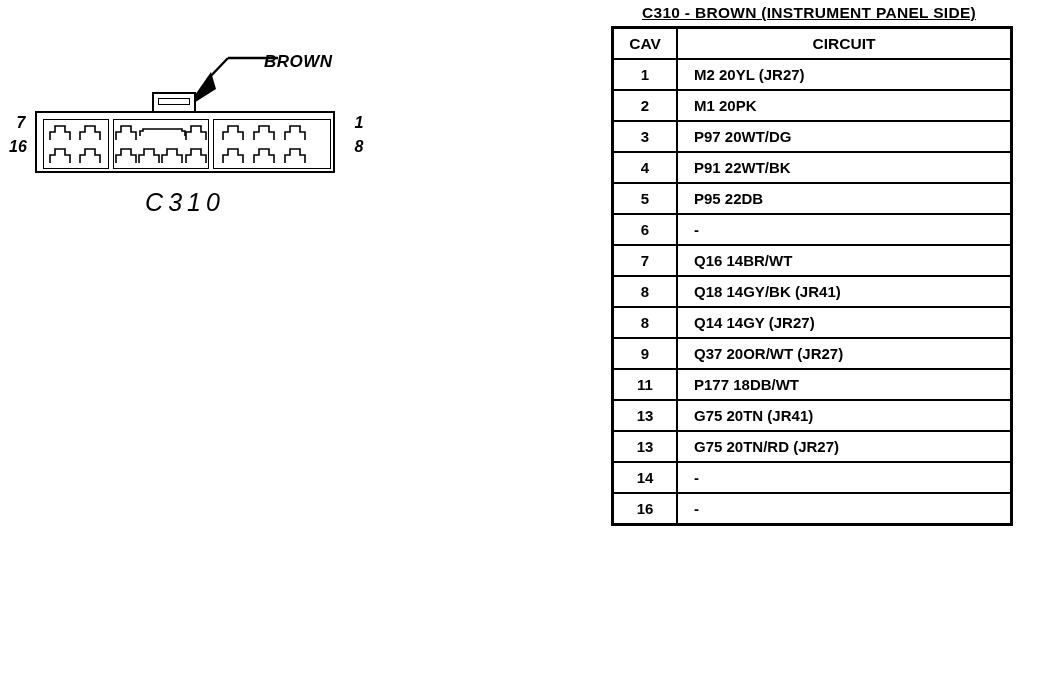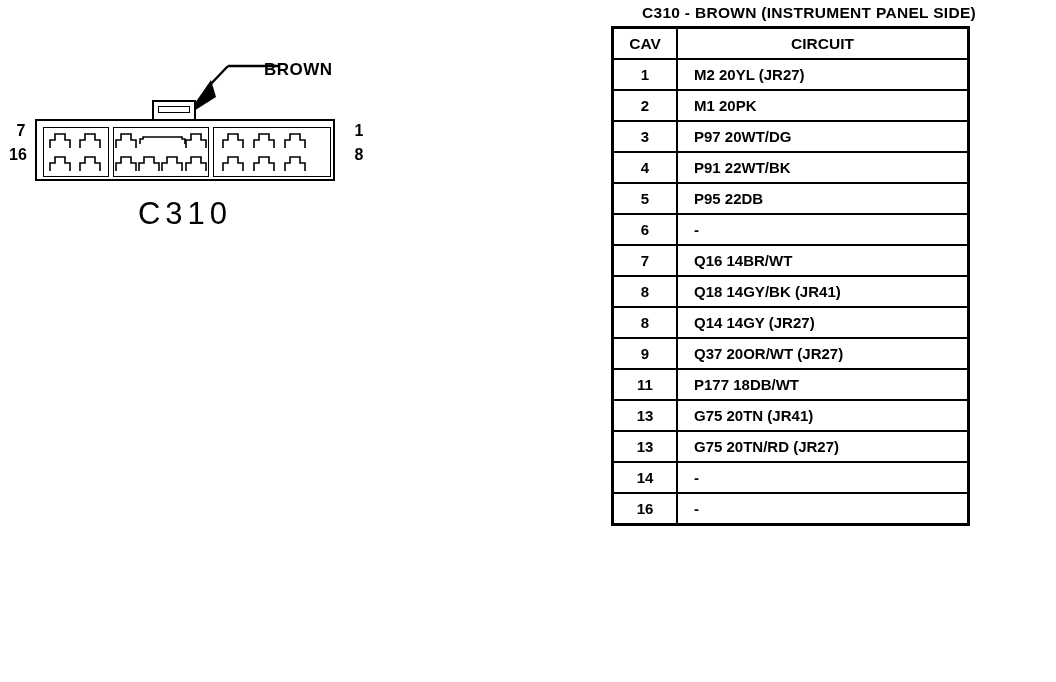--- a/index.html
+++ b/index.html
@@ -13,23 +13,24 @@
     position: relative;
     font-family: "Liberation Sans", sans-serif;
     color: #000000;
     overflow: hidden;
   }
 
   
   #connector-diagram {
     position: absolute;
     left: 0;
-    top: 16px;
+    top: 8px;
     width: 600px;
     height: 493px;
+    font-style: italic;
   }
 
   
   #brown-label {
     position: absolute;
     left: 264px;
     top: 44px;
     font-size: 17px;
     font-weight: bold;
     letter-spacing: 0.5px;
@@ -118,44 +119,45 @@
   #pin-label-right-top    { left: 348px; top: 106px; }
   #pin-label-right-bottom { left: 348px; top: 130px; }
 
   
   #connector-caption {
     position: absolute;
     left: 35px;
     top: 180px;
     width: 300px;
     text-align: center;
-    font-size: 31px;
+    font-size: 25px;
     letter-spacing: 5px;
     font-family: "Liberation Sans", sans-serif;
   }
 
   
   #pinout-panel {
     position: absolute;
     left: 611px;
     top: 4px;
     width: 398px;
   }
   #table-title {
     text-align: center;
     font-size: 15.5px;
     font-weight: bold;
     letter-spacing: 0.3px;
     white-space: nowrap;
     margin-bottom: 4px;
     margin-left: -2px;
+    text-decoration: underline;
   }
   #pinout-table {
     border-collapse: collapse;
-    width: 359px;
+    width: 402px;
     table-layout: fixed;
     border: 3px solid #000;
   }
   #pinout-table td {
     border: 2px solid #000;
     height: 29px;
     padding: 0;
     font-size: 15px;
     font-weight: bold;
     background: #fff;

